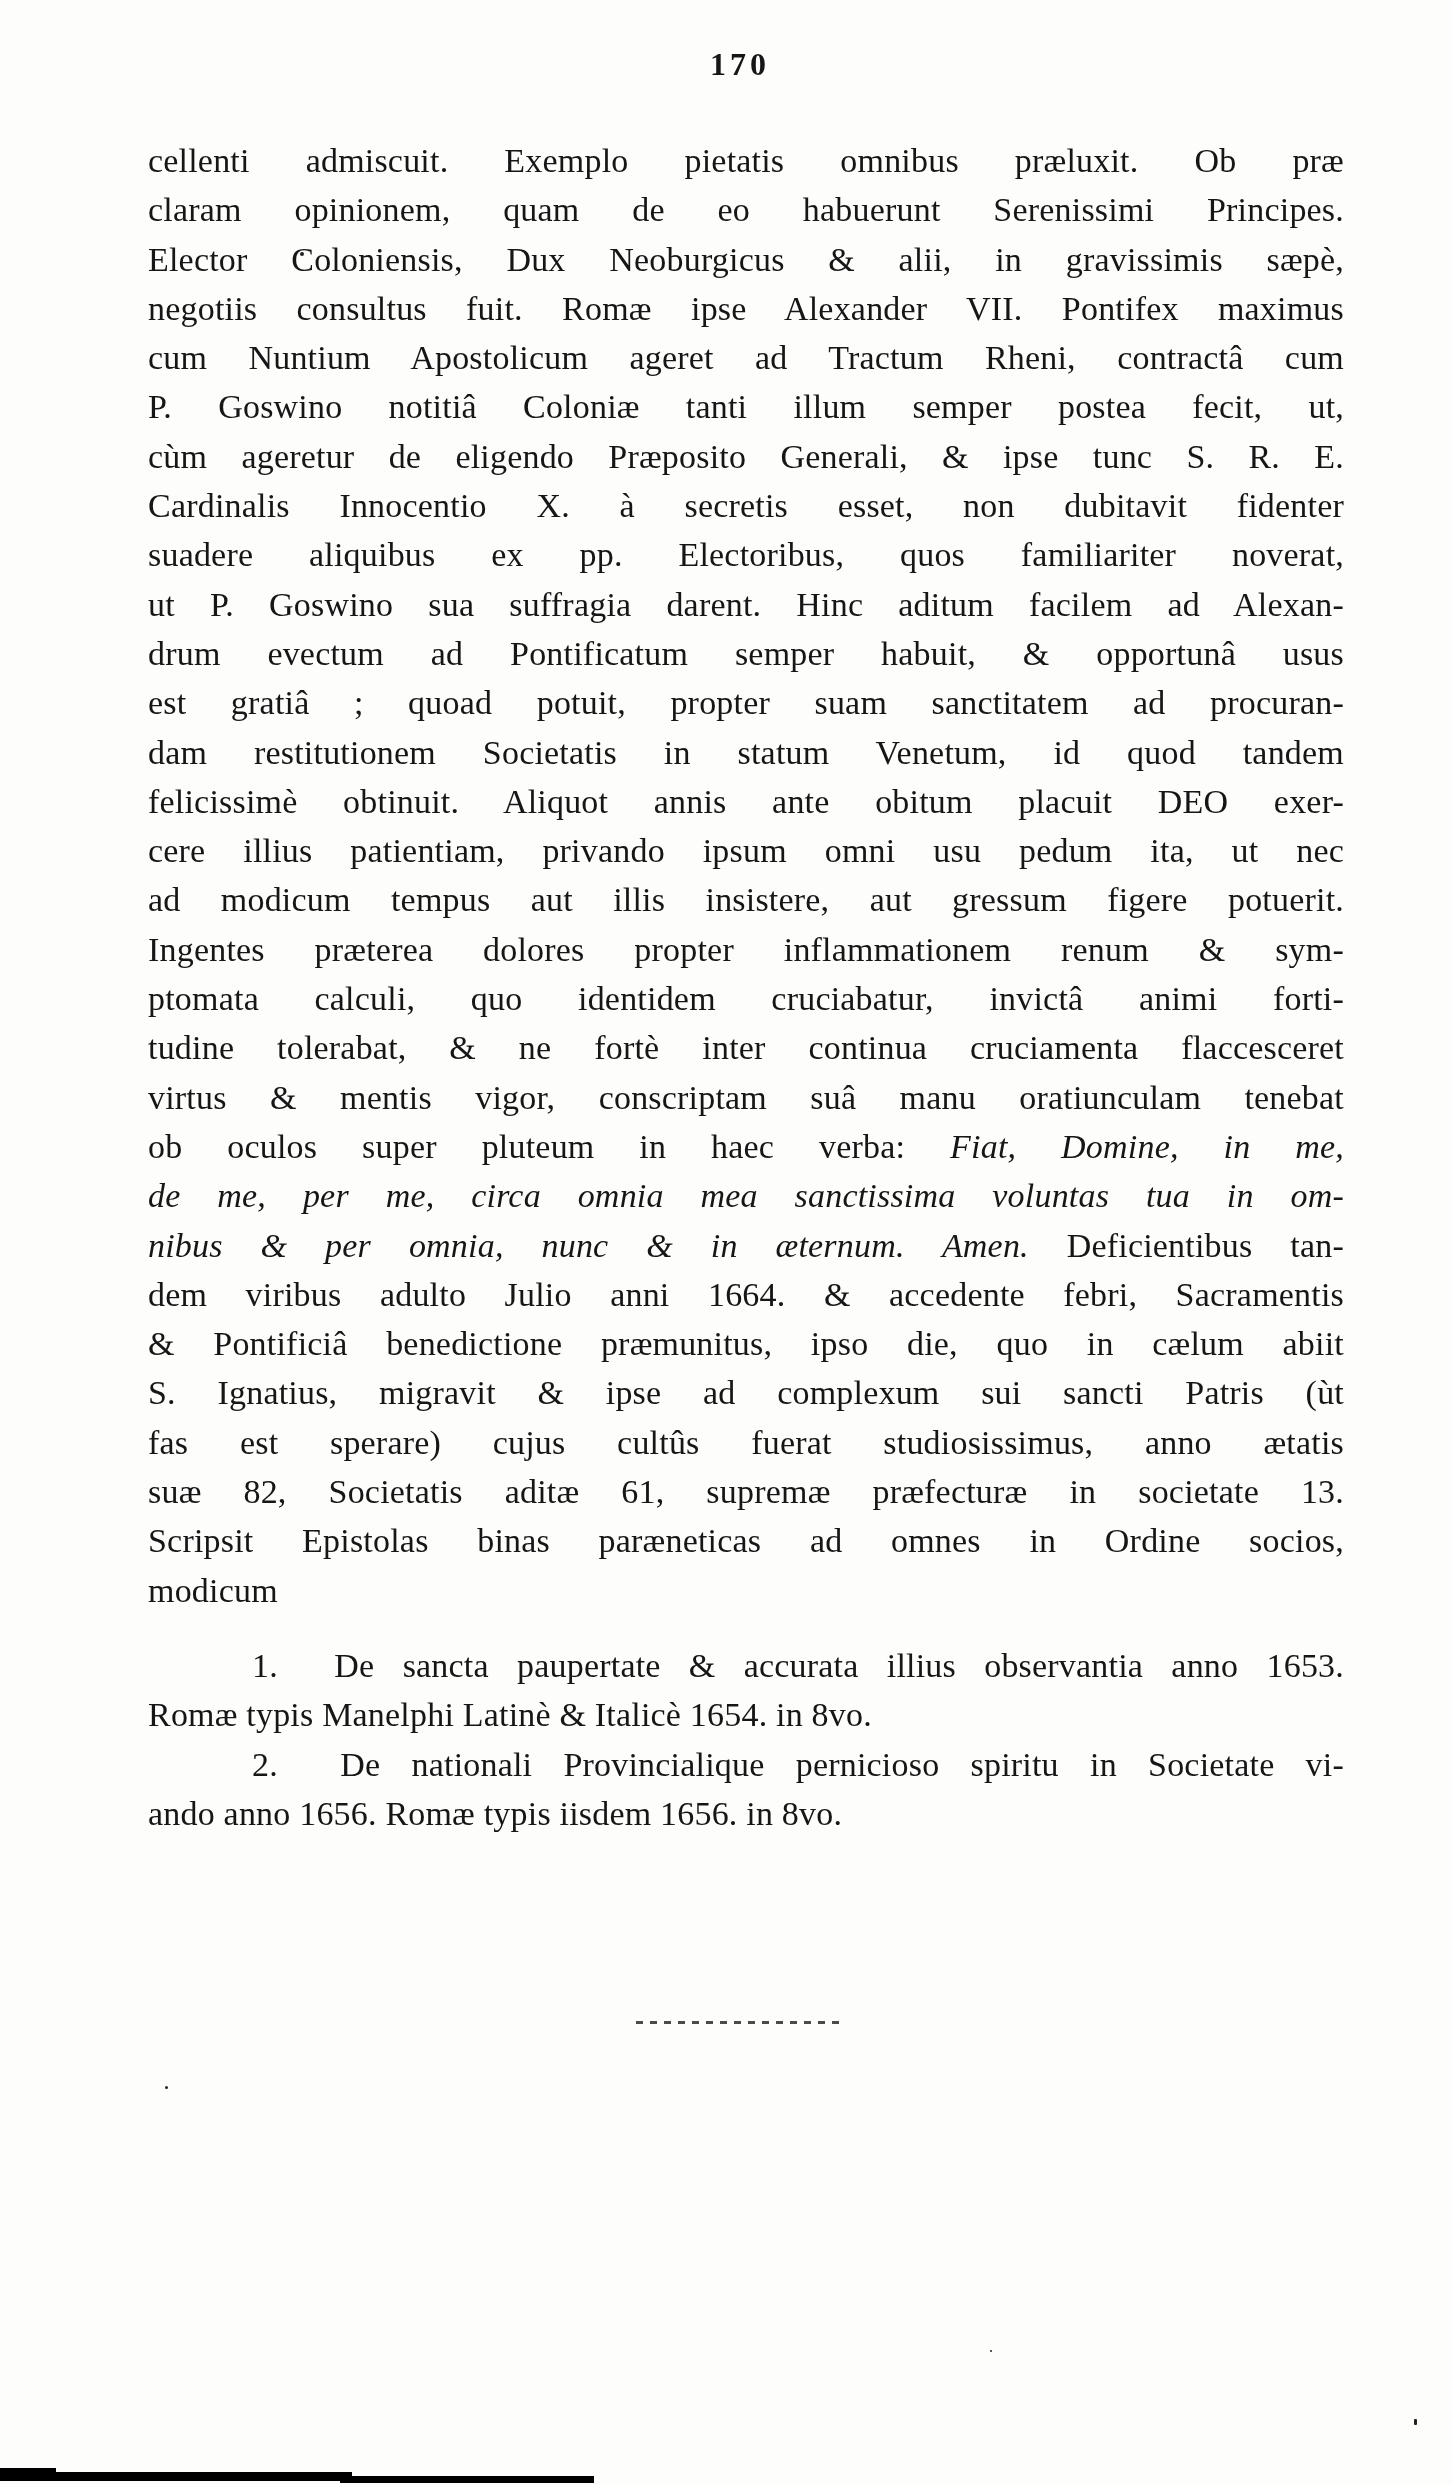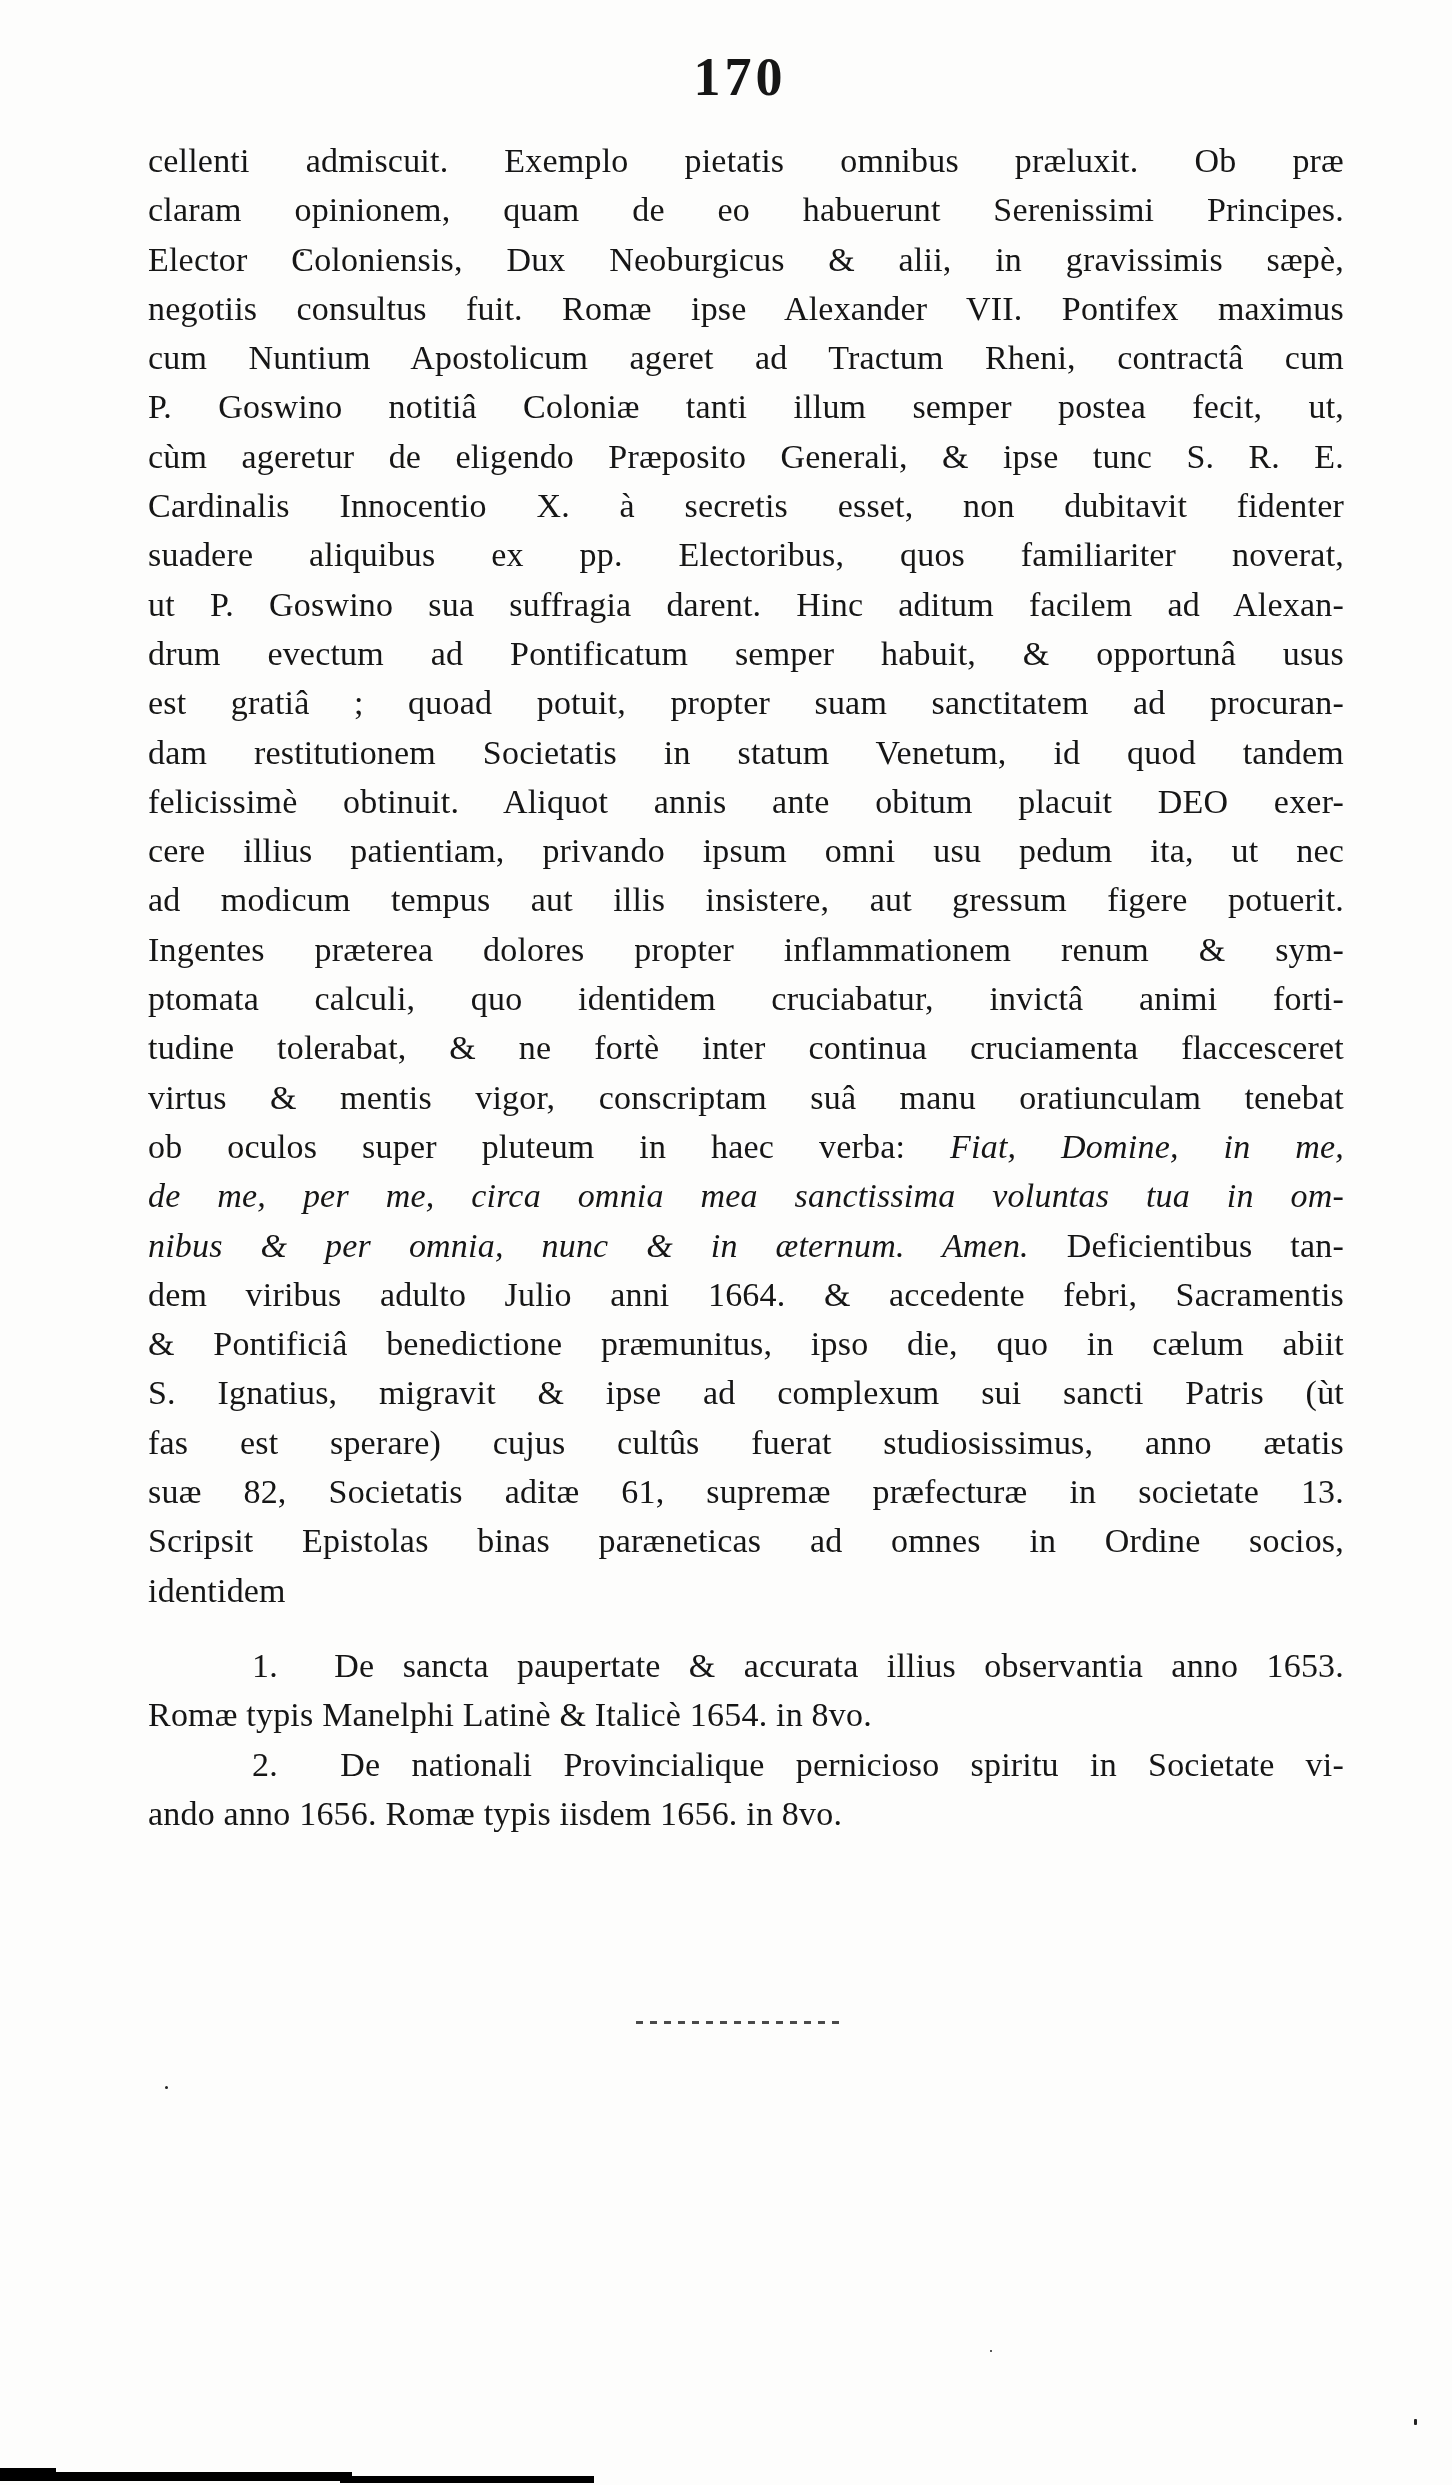--- a/index.html
+++ b/index.html
@@ -10,21 +10,21 @@
     color:#161616;
     font-family:"Liberation Serif","DejaVu Serif",serif;
     overflow:hidden;
     margin:0 auto;
   }
   .page-number {
     position:absolute;
     top:46px; left:0; right:0;
     padding-left:28px;
     text-align:center;
-    font-size:54px;
+    font-size:32px;
     letter-spacing:4px;
     font-weight:bold;
   }
   .text-block {
     position:absolute;
     left:148px; top:136px;
     width:1196px;
     font-size:34px;
     line-height:49.3px;
     letter-spacing:0.2px;
@@ -83,21 +83,21 @@
       <div class="line j"><span>virtus &amp; mentis vigor, conscriptam suâ manu oratiunculam tenebat</span></div>
       <div class="line j"><span>ob oculos super pluteum in haec verba: </span><em>Fiat, Domine, in me,</em></div>
       <div class="line j"><em>de me, per me, circa omnia mea sanctissima voluntas tua in om-</em></div>
       <div class="line j"><em>nibus &amp; per omnia, nunc &amp; in æternum. Amen.</em><span> Deficientibus tan-</span></div>
       <div class="line j"><span>dem viribus adulto Julio anni 1664. &amp; accedente febri, Sacramentis</span></div>
       <div class="line j"><span>&amp; Pontificiâ benedictione præmunitus, ipso die, quo in cælum abiit</span></div>
       <div class="line j"><span>S. Ignatius, migravit &amp; ipse ad complexum sui sancti Patris (ùt</span></div>
       <div class="line j"><span>fas est sperare) cujus cultûs fuerat studiosissimus, anno ætatis</span></div>
       <div class="line j"><span>suæ 82, Societatis aditæ 61, supremæ præfecturæ in societate 13.</span></div>
       <div class="line j"><span>Scripsit Epistolas binas paræneticas ad omnes in Ordine socios,</span></div>
-      <div class="line"><span>identidem</span></div>
+      <div class="line"><span>modicum</span></div>
       <div class="line j ind gap"><span>1.&nbsp; De sancta paupertate &amp; accurata illius observantia anno 1653.</span></div>
       <div class="line"><span>Romæ typis Manelphi Latinè &amp; Italicè 1654. in 8vo.</span></div>
       <div class="line j ind"><span>2.&nbsp; De nationali Provincialique pernicioso spiritu in Societate vi-</span></div>
       <div class="line"><span>ando anno 1656. Romæ typis iisdem 1656. in 8vo.</span></div>
     </div>
 
   <div class="artifact dash-line"></div>
   <div class="artifact speck s1"></div>
   <div class="artifact speck s2"></div>
   <div class="artifact speck s3"></div>

